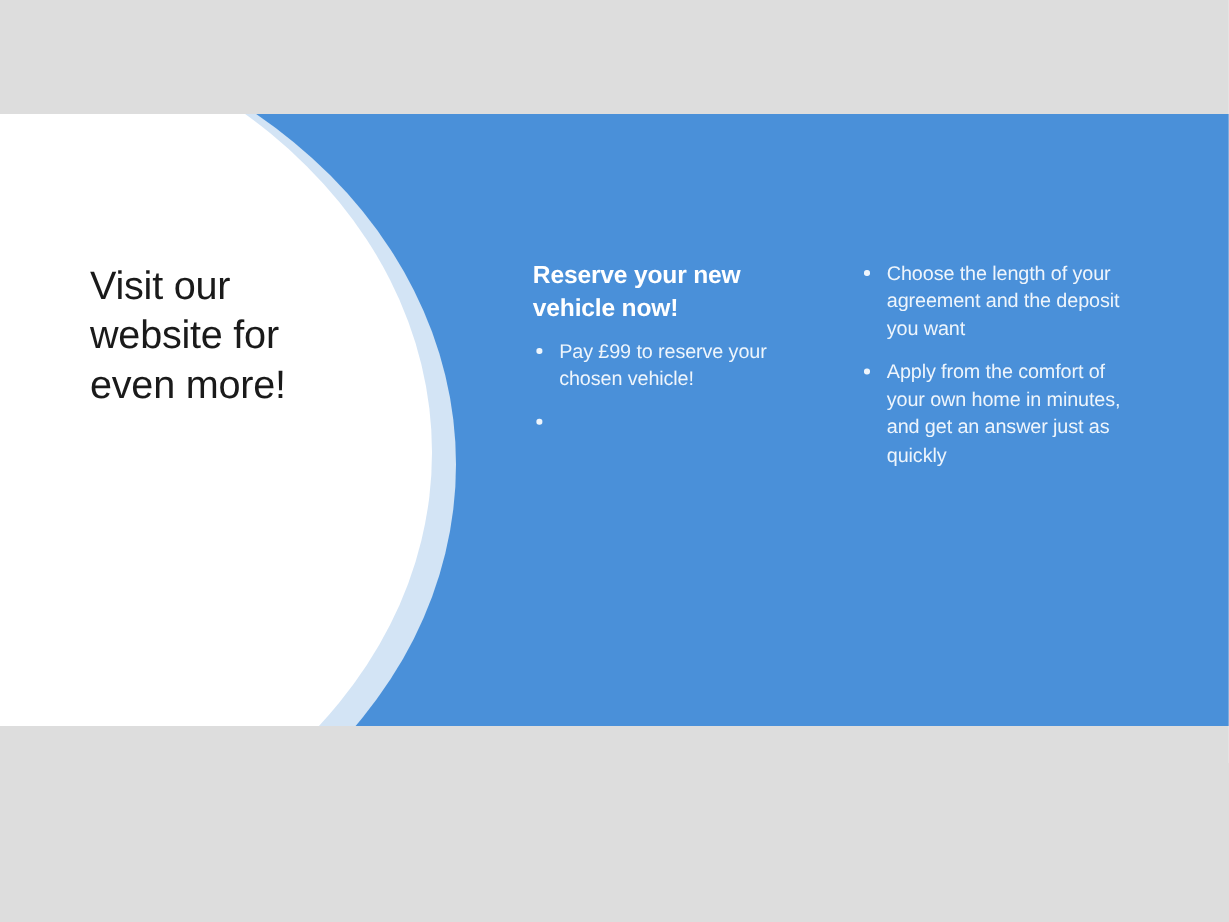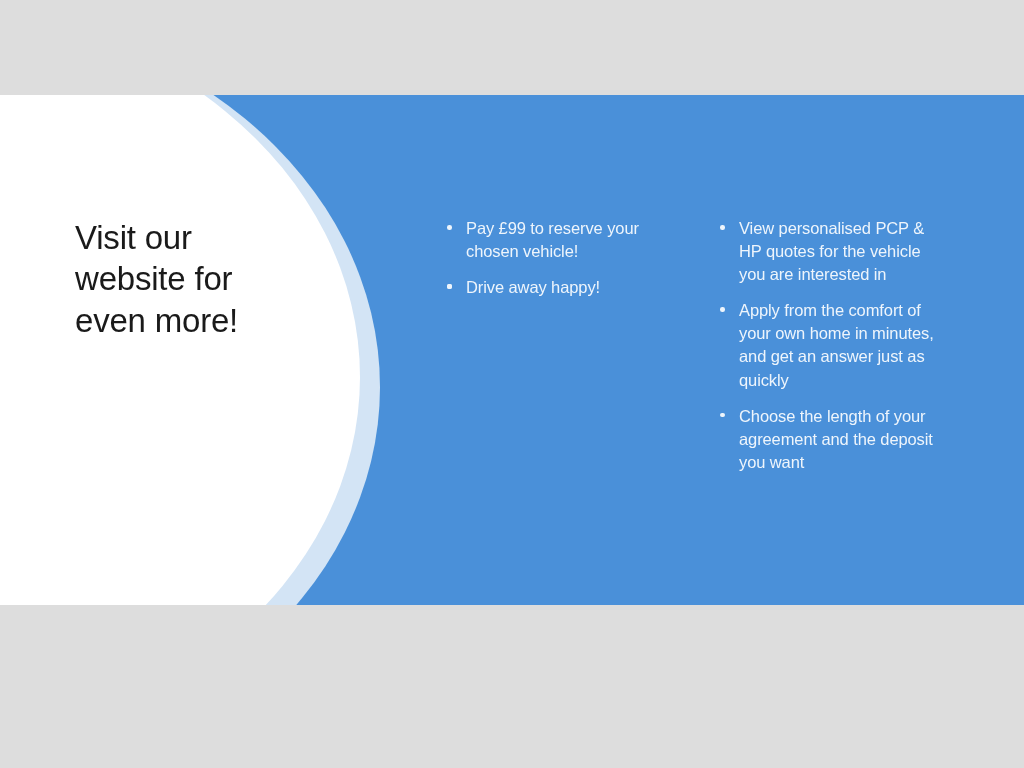--- a/index.html
+++ b/index.html
@@ -127,47 +127,40 @@
     <div class="decor-ellipse" id="decor-arc"></div>
     <div class="decor-ellipse" id="decor-circle"></div>
 
     <h1 id="left-heading">Visit our
 website for
 even more!</h1>
 
     <div id="columns">
 
       <div class="column">
+        <h2 class="col-heading">Reserve your new vehicle now!</h2>
         <ul class="bullet-list">
           <li class="bullet-item">
             <span class="bullet-dot"></span>
             <span>Pay £99 to reserve your chosen vehicle!</span>
           </li>
           <li class="bullet-item">
             <span class="bullet-dot"></span>
           </li>
-          <li class="bullet-item">
-            <span class="bullet-dot"></span>
-            <span>Drive away happy!</span>
-          </li>
         </ul>
       </div>
 
       <div class="column">
         <ul class="bullet-list">
           <li class="bullet-item">
             <span class="bullet-dot"></span>
-            <span>View personalised PCP &amp; HP quotes for the vehicle you are interested in</span>
+            <span>Choose the length of your agreement and the deposit you want</span>
           </li>
           <li class="bullet-item">
             <span class="bullet-dot"></span>
             <span>Apply from the comfort of your own home in minutes, and get an answer just as quickly</span>
-          </li>
-          <li class="bullet-item">
-            <span class="bullet-dot"></span>
-            <span>Choose the length of your agreement and the deposit you want</span>
           </li>
         </ul>
       </div>
 
     </div>
   </div>
 </div>
 
 </body></html>

